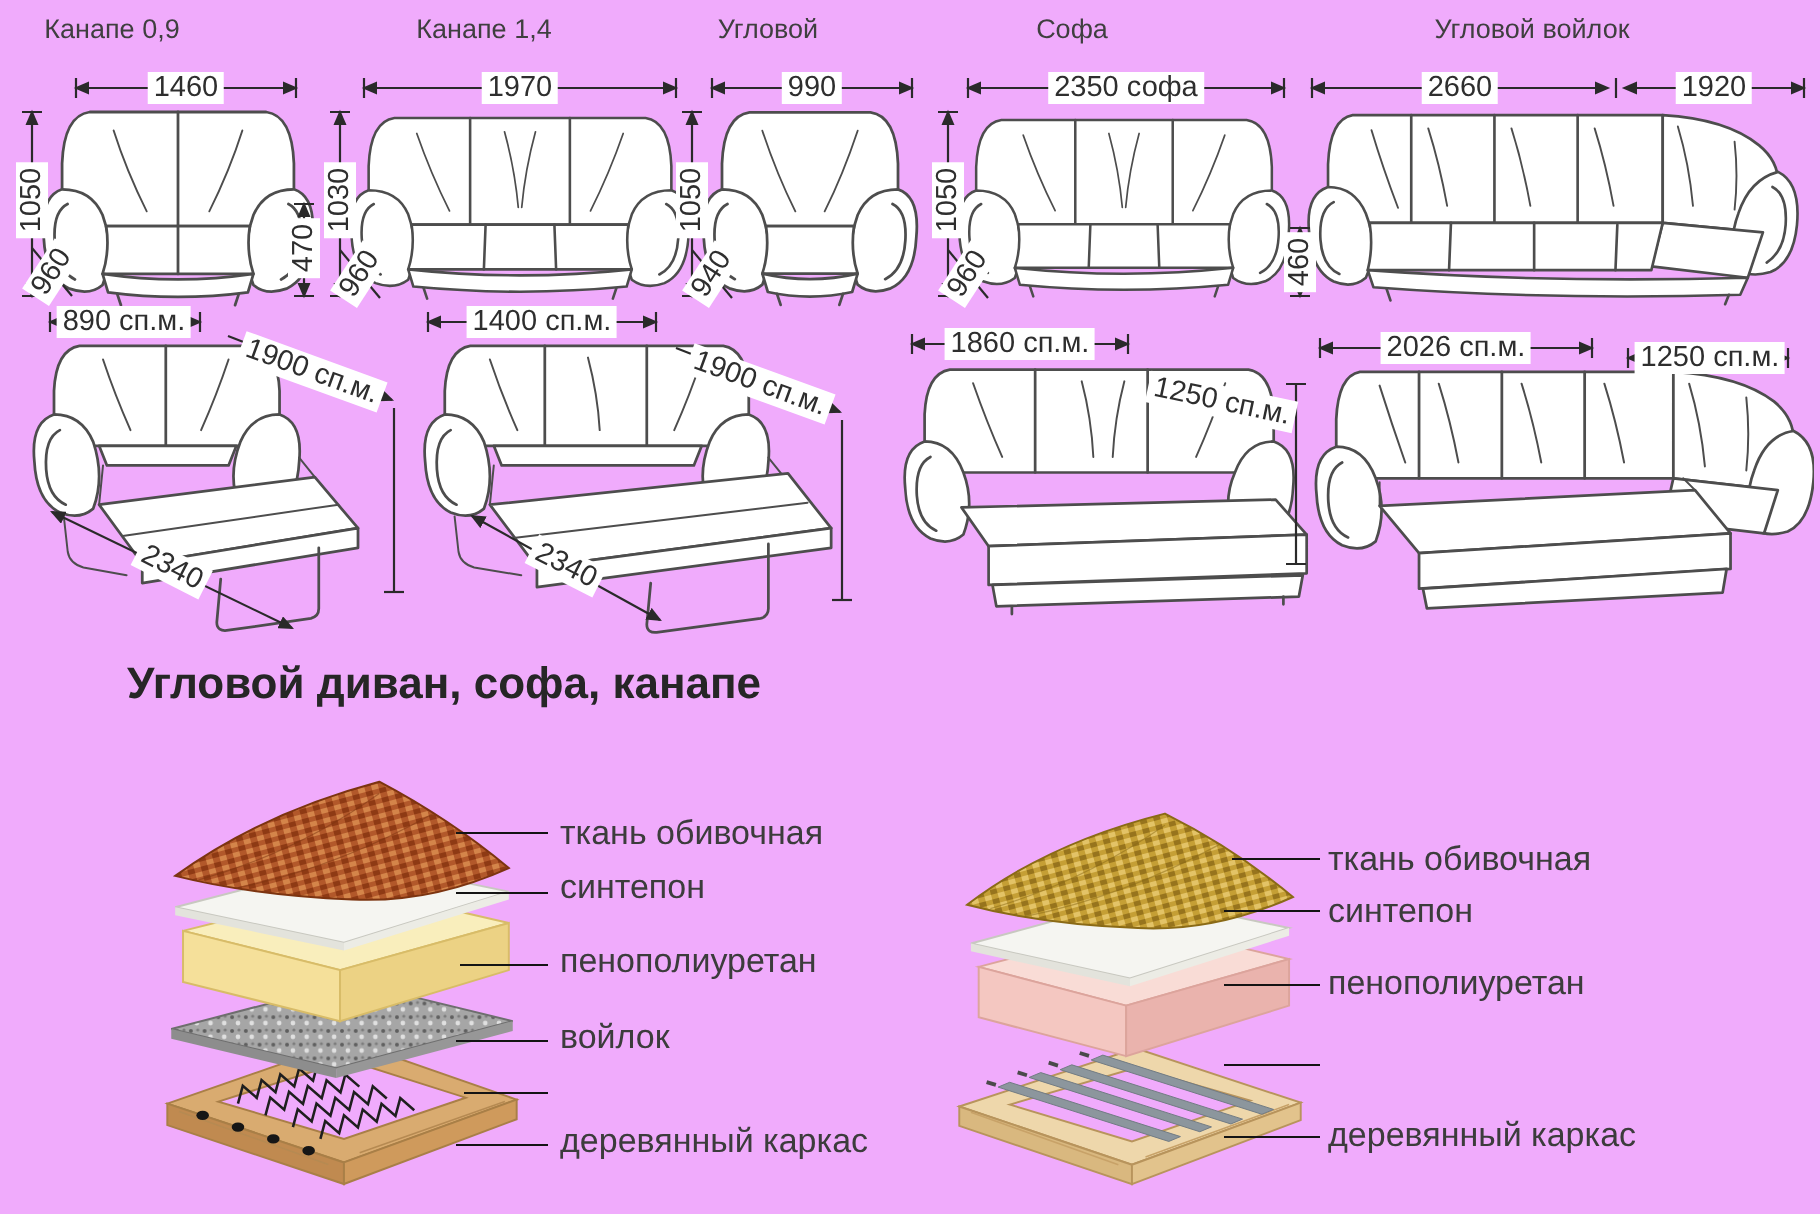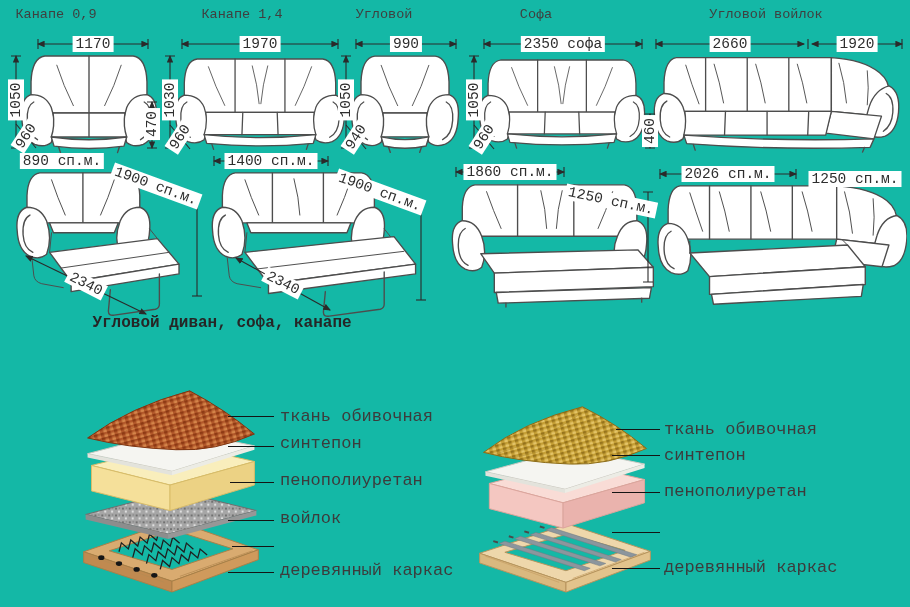--- a/index.html
+++ b/index.html
@@ -1,17 +1,17 @@
 <!DOCTYPE html>
 <html style="--wood: #d9ab70; --wood-front: #c08a50; --wood-side: #cf9a5c; --wood2: #eed7ab; --wood2-front: #d9b87f; --wood2-side: #e2c38c; --foam-top: #f9eebc; --foam-front: #f5e09a; --foam-side: #ecd284; --pink-top: #f9dcd6; --pink-front: #f4c7c1; --pink-side: #eab3ad; --fabric-orange: #b2582a; --fabric-orange-dark: #8e3a14; --fabric-orange-light: #d4854a; --fabric-gold: #c59f35; --fabric-gold-dark: #97741d; --fabric-gold-light: #e3c367; --felt: #a6a6a6; --strap: #8c969d; --white-sheet: #f5f5f1; --line: #4d4d4d;"><head>
 <meta charset="utf-8">
 <style>
   html,body{margin:0;padding:0;background:#fff;}
-  #page{position:relative;width:910px;height:607px;background:#14b8a6;overflow:hidden;
-        font-family:Liberation Mono, monospace;color:#333;}
+  #page{position:relative;width:910px;height:607px;background:#f0abfc;overflow:hidden;
+        font-family:Liberation Sans, sans-serif;color:#333;}
   .ttl{position:absolute;font-size:13.5px;color:#3f3f3f;text-align:center;white-space:nowrap;
        transform:translate(-50%,0);}
   .dim{position:absolute;font-size:14.5px;color:#2e2e2e;background:#fff;padding:0 3px;
        white-space:nowrap;line-height:16px;z-index:6;}
   .hdr{position:absolute;font-weight:bold;font-size:18px;color:#262626;text-align:center;
        white-space:nowrap;transform:translate(-50%,0);}
   .lay{position:absolute;font-size:17px;color:#3c3c3c;white-space:nowrap;line-height:18px;}
   .leader{position:absolute;height:0;border-top:1.5px solid #141414;z-index:4;}
   svg.art{position:absolute;z-index:1;}
   #dims{position:absolute;left:0;top:0;z-index:5;pointer-events:none;}
@@ -229,21 +229,21 @@
       <path d="M648 192 V282"></path>
         <path d="M643 192 H653 M643 282 H653"></path>
 
       <path d="M660 174 H796" marker-start="url(#ma)" marker-end="url(#ma)"></path>
         <path d="M660 169 V179 M796 169 V179"></path>
       <path d="M814 179 H894" marker-start="url(#ma)" marker-end="url(#ma)"></path>
         <path d="M814 174 V184 M894 174 V184"></path>
     </g>
   </svg>
 
-  <div class="dim" style="left:93px;top:44px;transform:translate(-50%,-50%)">1170</div>
+  <div class="dim" style="left:93px;top:44px;transform:translate(-50%,-50%)">1460</div>
   <div class="dim" style="left:16px;top:100px;transform:translate(-50%,-50%) rotate(-90deg)">1050</div>
   <div class="dim" style="left:26px;top:136px;transform:translate(-50%,-50%) rotate(-57deg)">960</div>
   <div class="dim" style="left:152px;top:124px;transform:translate(-50%,-50%) rotate(-90deg)">470</div>
 
   <div class="dim" style="left:260px;top:44px;transform:translate(-50%,-50%)">1970</div>
   <div class="dim" style="left:170px;top:100px;transform:translate(-50%,-50%) rotate(-90deg)">1030</div>
   <div class="dim" style="left:180px;top:137px;transform:translate(-50%,-50%) rotate(-57deg)">960</div>
 
   <div class="dim" style="left:406px;top:44px;transform:translate(-50%,-50%)">990</div>
   <div class="dim" style="left:346px;top:100px;transform:translate(-50%,-50%) rotate(-90deg)">1050</div>
@@ -264,21 +264,21 @@
   <div class="dim" style="left:271px;top:161px;transform:translate(-50%,-50%)">1400 сп.м.</div>
   <div class="dim" style="left:380px;top:192px;transform:translate(-50%,-50%) rotate(20deg)">1900 сп.м.</div>
   <div class="dim" style="left:283px;top:283px;transform:translate(-50%,-50%) rotate(27deg)">2340</div>
 
   <div class="dim" style="left:510px;top:172px;transform:translate(-50%,-50%)">1860 сп.м.</div>
   <div class="dim" style="left:611px;top:201px;transform:translate(-50%,-50%) rotate(12deg)">1250 сп.м.</div>
 
   <div class="dim" style="left:728px;top:174px;transform:translate(-50%,-50%)">2026 сп.м.</div>
   <div class="dim" style="left:855px;top:179px;transform:translate(-50%,-50%)">1250 сп.м.</div>
 
-  <div class="hdr" style="left:222px;top:314px;font-size:16px">Угловой диван, софа, канапе</div>
+  <div class="hdr" style="left:222px;top:329px;font-size:22px">Угловой диван, софа, канапе</div>
 
   <svg class="art" style="left:78px;top:383px" width="186" height="210" viewBox="0 0 186 214">
     <defs>
       <pattern id="pw1" width="7" height="5" patternUnits="userSpaceOnUse" patternTransform="rotate(-15)">
         <rect width="7" height="5" style="fill:var(--fabric-orange,#b2582a)"></rect>
         <rect width="3.5" height="2.5" style="fill:var(--fabric-orange-dark,#8e3a14)"></rect>
         <rect x="3.5" y="2.5" width="3.5" height="2.5" style="fill:var(--fabric-orange-light,#d4854a)"></rect>
       </pattern>
       <pattern id="pfelt" width="7" height="7" patternUnits="userSpaceOnUse">
         <rect width="7" height="7" style="fill:var(--felt,#a6a6a6)"></rect>

